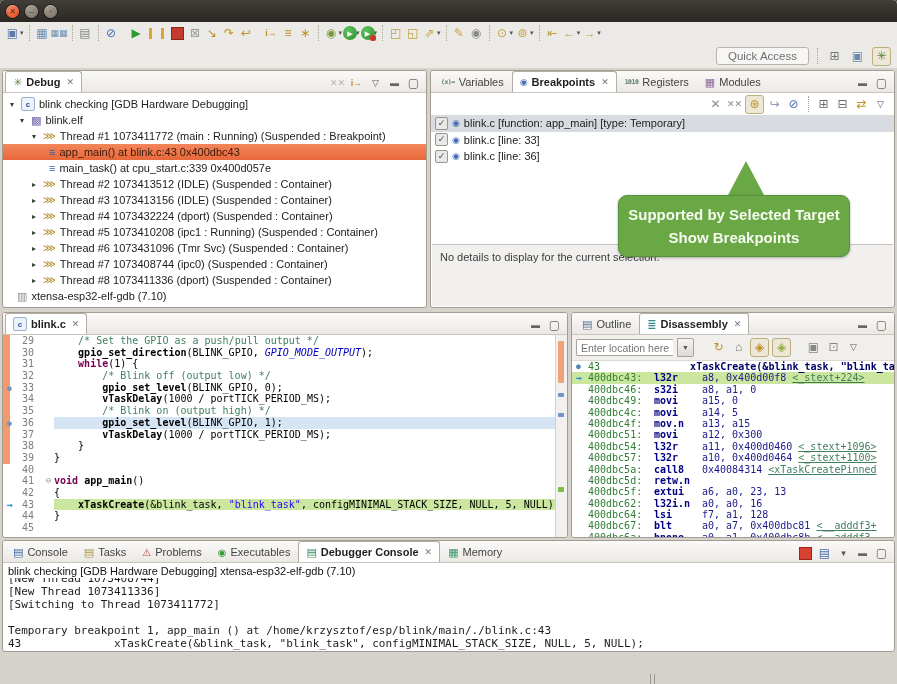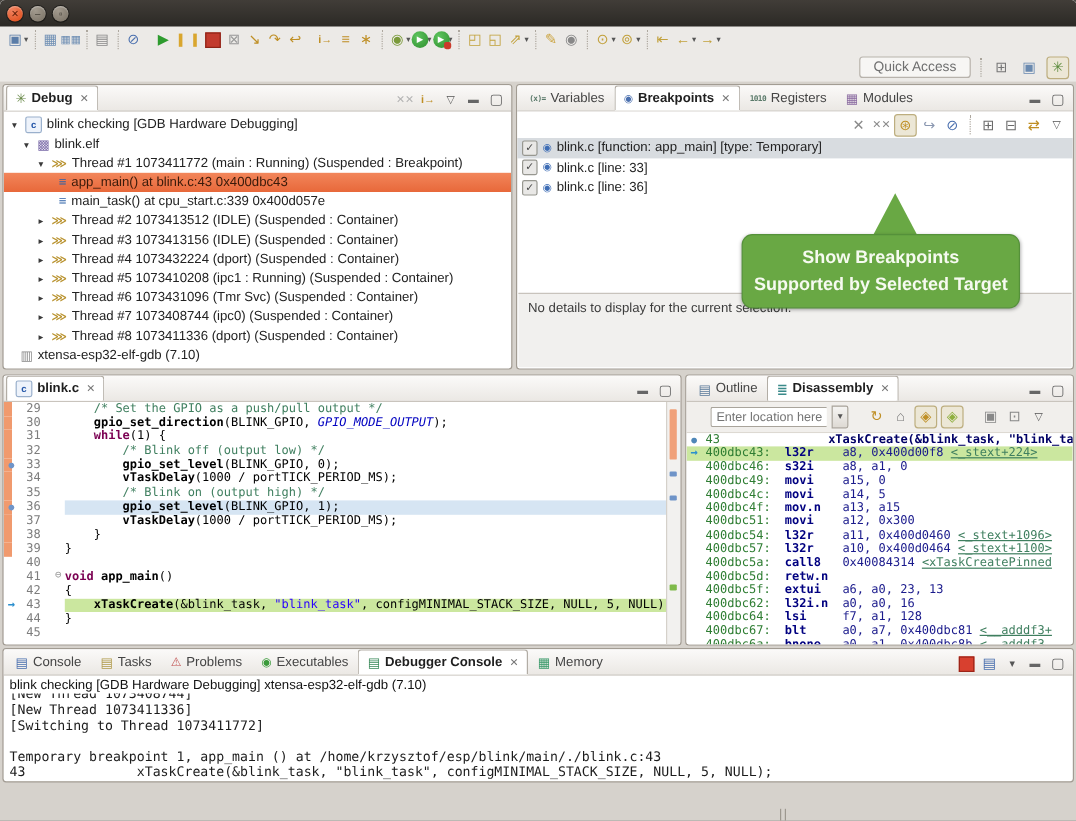--- a/index.html
+++ b/index.html
@@ -80,21 +80,21 @@
   .hl-b{background:#d6e5f3;}
   .tk-cm{color:#3F7F5F;}
   .tk-kw{color:#7B0052;font-weight:bold;}
   .tk-fn{color:#000;font-weight:bold;}
   .tk-str{color:#2A00FF;}
   .tk-en{color:#0000C0;font-style:italic;}
   .tk-pl{color:#000;}
   .ruler{position:absolute;right:0;top:0;bottom:0;width:11px;background:#f2f1ef;border-left:1px solid #d5d1ca;}
   .rmark{position:absolute;left:2px;width:6px;border-radius:1px;}
   
-  .dtools{height:25px;flex:none;display:flex;align-items:center;background:#f1efec;padding:0 20px;gap:4px;border-bottom:1px solid #ddd9d2;}
+  .dtools{height:25px;flex:none;display:flex;align-items:center;background:#f1efec;padding:0 4px;gap:4px;border-bottom:1px solid #ddd9d2;}
   .loc{width:88px;height:15px;border:1px solid #a9a49b;border-right:none;font-size:10.5px;padding:0 4px;
     font-family:"Liberation Sans",sans-serif;color:#555;border-radius:2px 0 0 2px;}
   .locbtn{width:15px;height:17px;border:1px solid #a9a49b;background:linear-gradient(#f5f4f2,#dedad4);
     display:inline-flex;align-items:center;justify-content:center;font-size:7px;color:#555;border-radius:0 2px 2px 0;}
   .dcode{flex:1;overflow:hidden;font-family:"DejaVu Sans Mono",monospace;font-size:10px;background:#fff;}
   .drow{height:11.4px;line-height:11.4px;display:flex;white-space:pre;}
   .drow.cur{background:#cbe79f;}
   .dgut{width:13px;flex:none;text-align:center;font-size:8px;line-height:11.4px;}
   .ds-addr{width:66px;flex:none;color:#2e7d32;padding-left:3px;}
   .ds-m{width:48px;flex:none;color:#000080;font-weight:bold;}
@@ -315,22 +315,22 @@
             <span class="tic" style="color: rgb(62, 109, 181); font-size: 9px;">◉</span>
             <span>blink.c [line: 33]</span>
           </div>
           <div class="bprow">
             <span class="cb">✓</span>
             <span class="tic" style="color: rgb(62, 109, 181); font-size: 9px;">◉</span>
             <span>blink.c [line: 36]</span>
           </div>
           <div class="callout-arrow"></div>
         <div class="callout">
+          <div>Supported by Selected Target</div>
           <div>Show Breakpoints</div>
-          <div>Supported by Selected Target</div>
         </div>
         <div class="details">No details to display for the current selection.</div>
       </div>
     </section>
 
     <section class="panel" style="left:2px;top:244px;width:566px;height:226px;">
       <div class="tabbar">
         <div class="tabs" id="editor-tabs">
             <div class="tab active">
               <span class="tic cfile">c</span>

